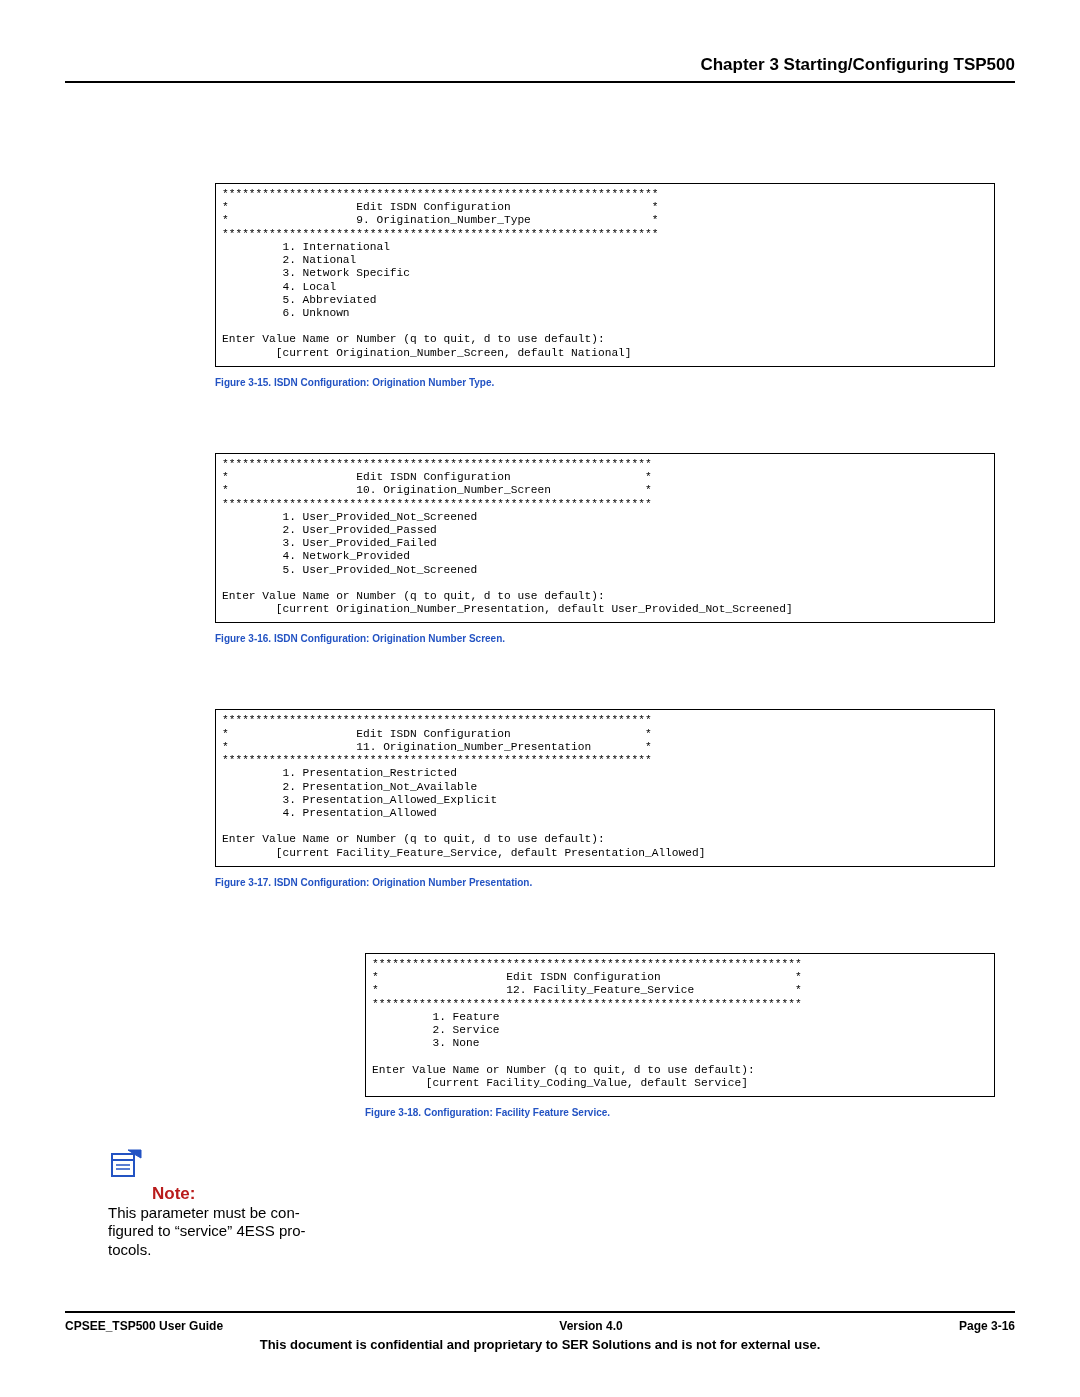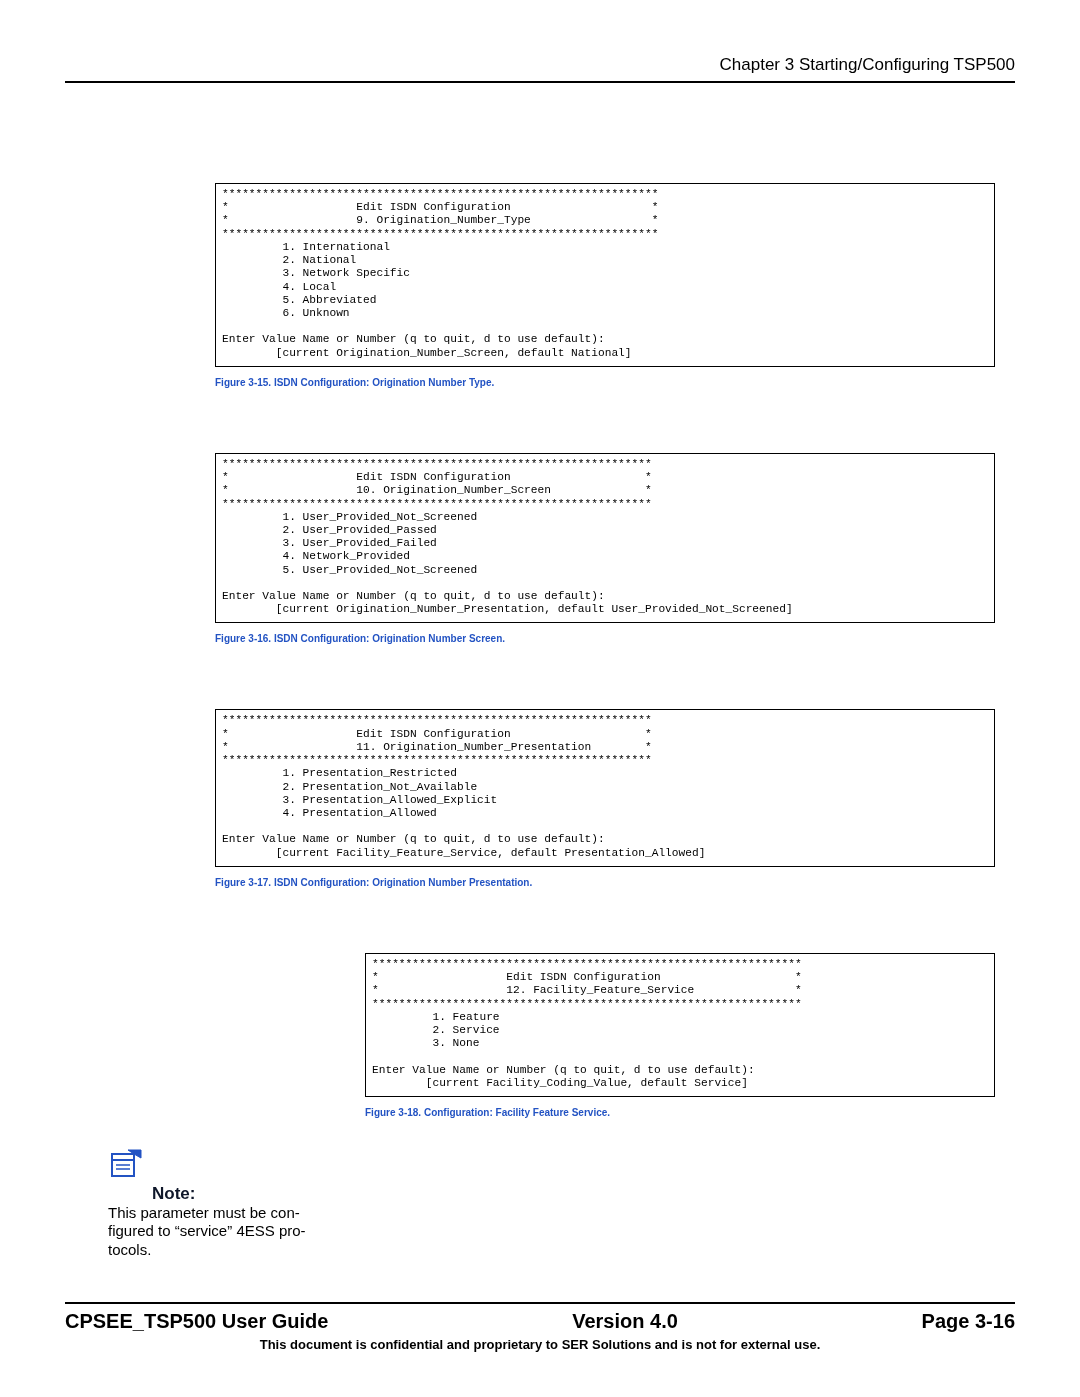--- a/index.html
+++ b/index.html
@@ -11,21 +11,21 @@
   .page {
     width: 1080px;
     height: 1397px;
     margin: 0 auto;
     position: relative;
     box-sizing: border-box;
     padding: 55px 65px 45px 65px;
   }
   .chapter-title {
     text-align: right;
-    font-weight: normal;
+    font-weight: bold;
     font-size: 17px;
     padding-bottom: 6px;
     border-bottom: 2.5px solid #000;
     margin-bottom: 100px;
   }
   .content-col {
     margin-left: 150px;
     margin-right: 20px;
   }
   .term-block {
@@ -48,42 +48,42 @@
     position: absolute;
     bottom: 138px;
     left: 108px;
     width: 235px;
   }
   .note-icon {
     display: block;
     margin-bottom: 2px;
   }
   .note-label {
-    color: #0f172a;
+    color: #b91c1c;
     font-weight: bold;
     font-size: 17px;
     margin-left: 44px;
   }
   .note-text {
     font-size: 15px;
     line-height: 1.22;
   }
   .footer {
     position: absolute;
     left: 65px;
     right: 65px;
     bottom: 45px;
     border-top: 2.5px solid #000;
     padding-top: 6px;
   }
   .footer-row {
     display: flex;
     justify-content: space-between;
     font-weight: bold;
-    font-size: 20px;
+    font-size: 12px;
     margin-bottom: 4px;
   }
   .footer-line2 {
     text-align: center;
     font-weight: bold;
     font-size: 13px;
   }
 </style>
 </head>
 <body>

